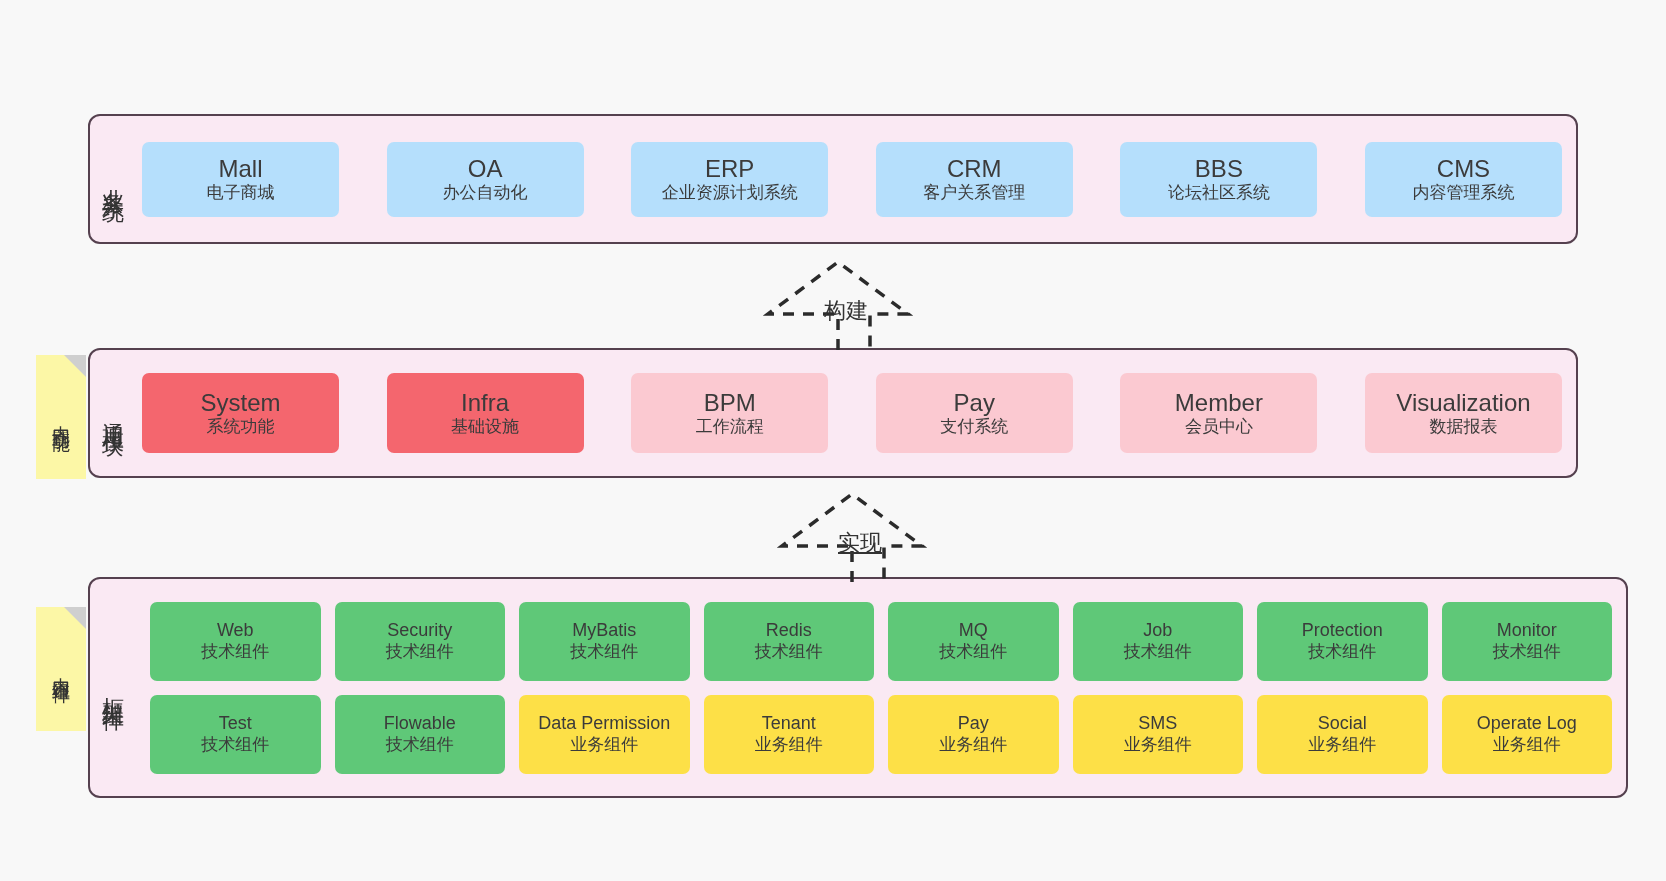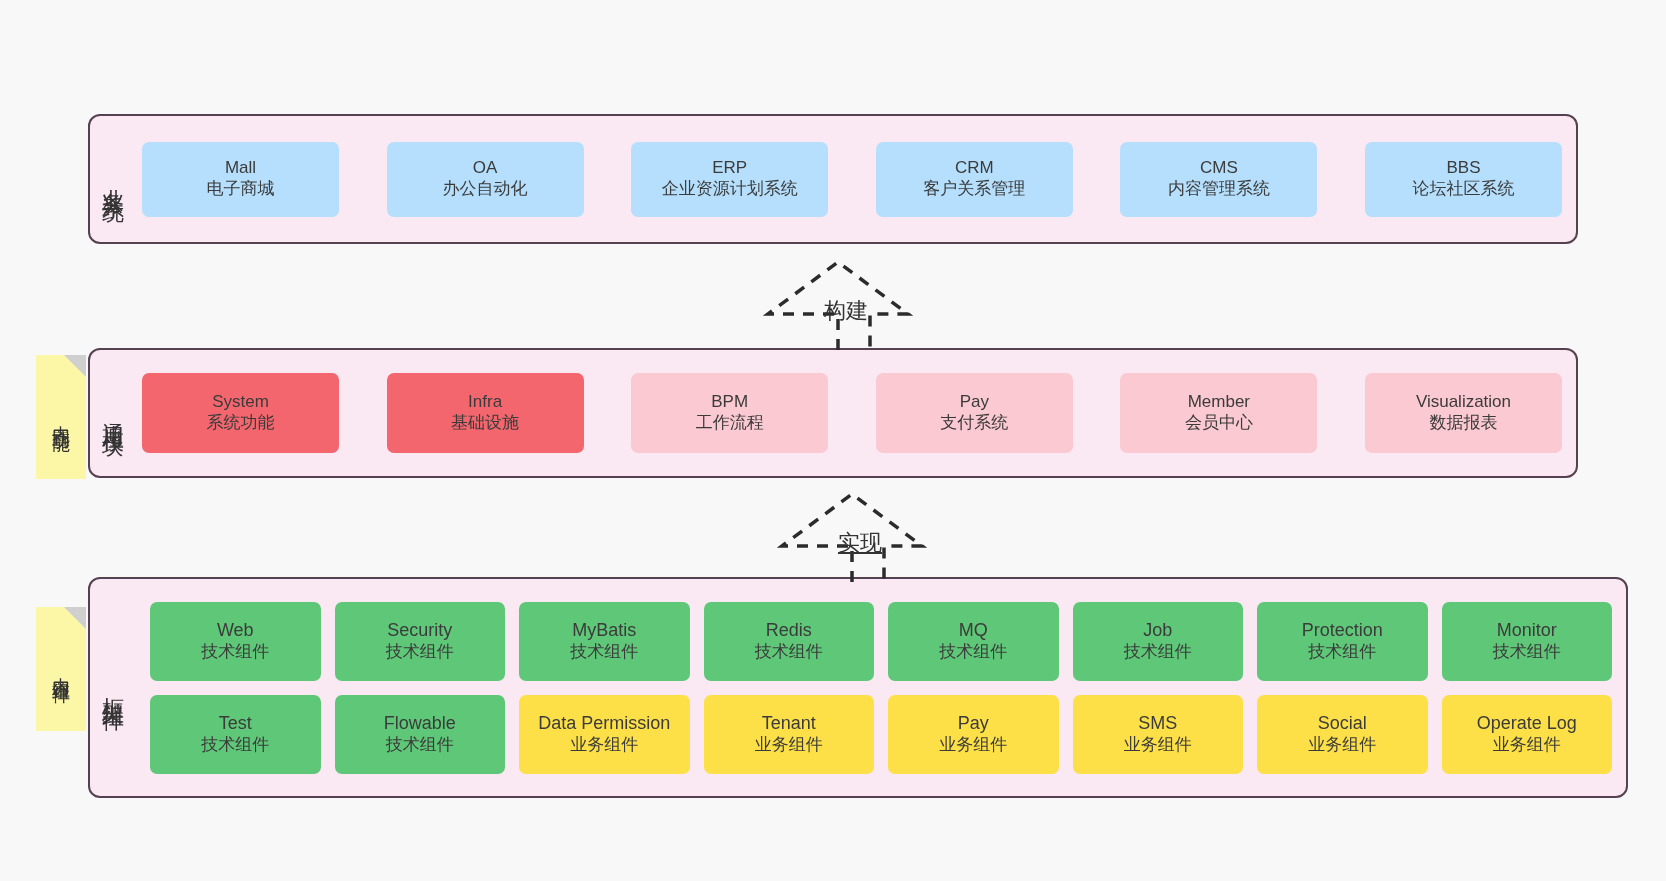--- a/index.html
+++ b/index.html
@@ -65,21 +65,21 @@
     box-sizing:border-box;
     border-radius:7px;
     display:flex;
     flex-direction:column;
     align-items:center;
     justify-content:center;
     text-align:center;
     line-height:1.22;
     color:#3b3b3b;
   }
-  .node .t1{font-size:17px;}
+  .node .t1{font-size:24px;}
   .node .t2{font-size:17px;font-family:Liberation Serif, serif;}
 
   .row1 .node{width:197px;height:75px;background:#b5dffc;}
   .row2 .node{width:197px;height:80px;}
   .row2 .node.strong{background:#f4666e;border-radius:7px;}
   .row2 .node.soft{background:#fbc9d1;}
 
   .grid-row .node{
     width:auto;flex:1 1 0;min-width:0;height:79px;
   }
@@ -140,26 +140,26 @@
       </div>
       <div class="node">
         <span class="t1">ERP</span>
         <span class="t2">企业资源计划系统</span>
       </div>
       <div class="node">
         <span class="t1">CRM</span>
         <span class="t2">客户关系管理</span>
       </div>
       <div class="node">
+        <span class="t1">BBS</span>
+        <span class="t2">论坛社区系统</span>
+      </div>
+      <div class="node">
         <span class="t1">CMS</span>
         <span class="t2">内容管理系统</span>
-      </div>
-      <div class="node">
-        <span class="t1">BBS</span>
-        <span class="t2">论坛社区系统</span>
       </div>
     </div>
   </div>
 
   <div class="arrow" style="left:750px;top:258px;width:200px;height:92px;">
     <svg width="200" height="92" viewBox="0 0 200 92">
       <path d="M 88 92 L 88 56 L 18 56 L 88 4 L 158 56 L 120 56 L 120 92" fill="none" stroke="#2b2b2b" stroke-width="3.5" stroke-dasharray="11 9" stroke-linecap="butt" stroke-linejoin="miter"></path>
     </svg>
     <span class="lbl" style="left:74px;top:38px;">构建</span>
   </div>

